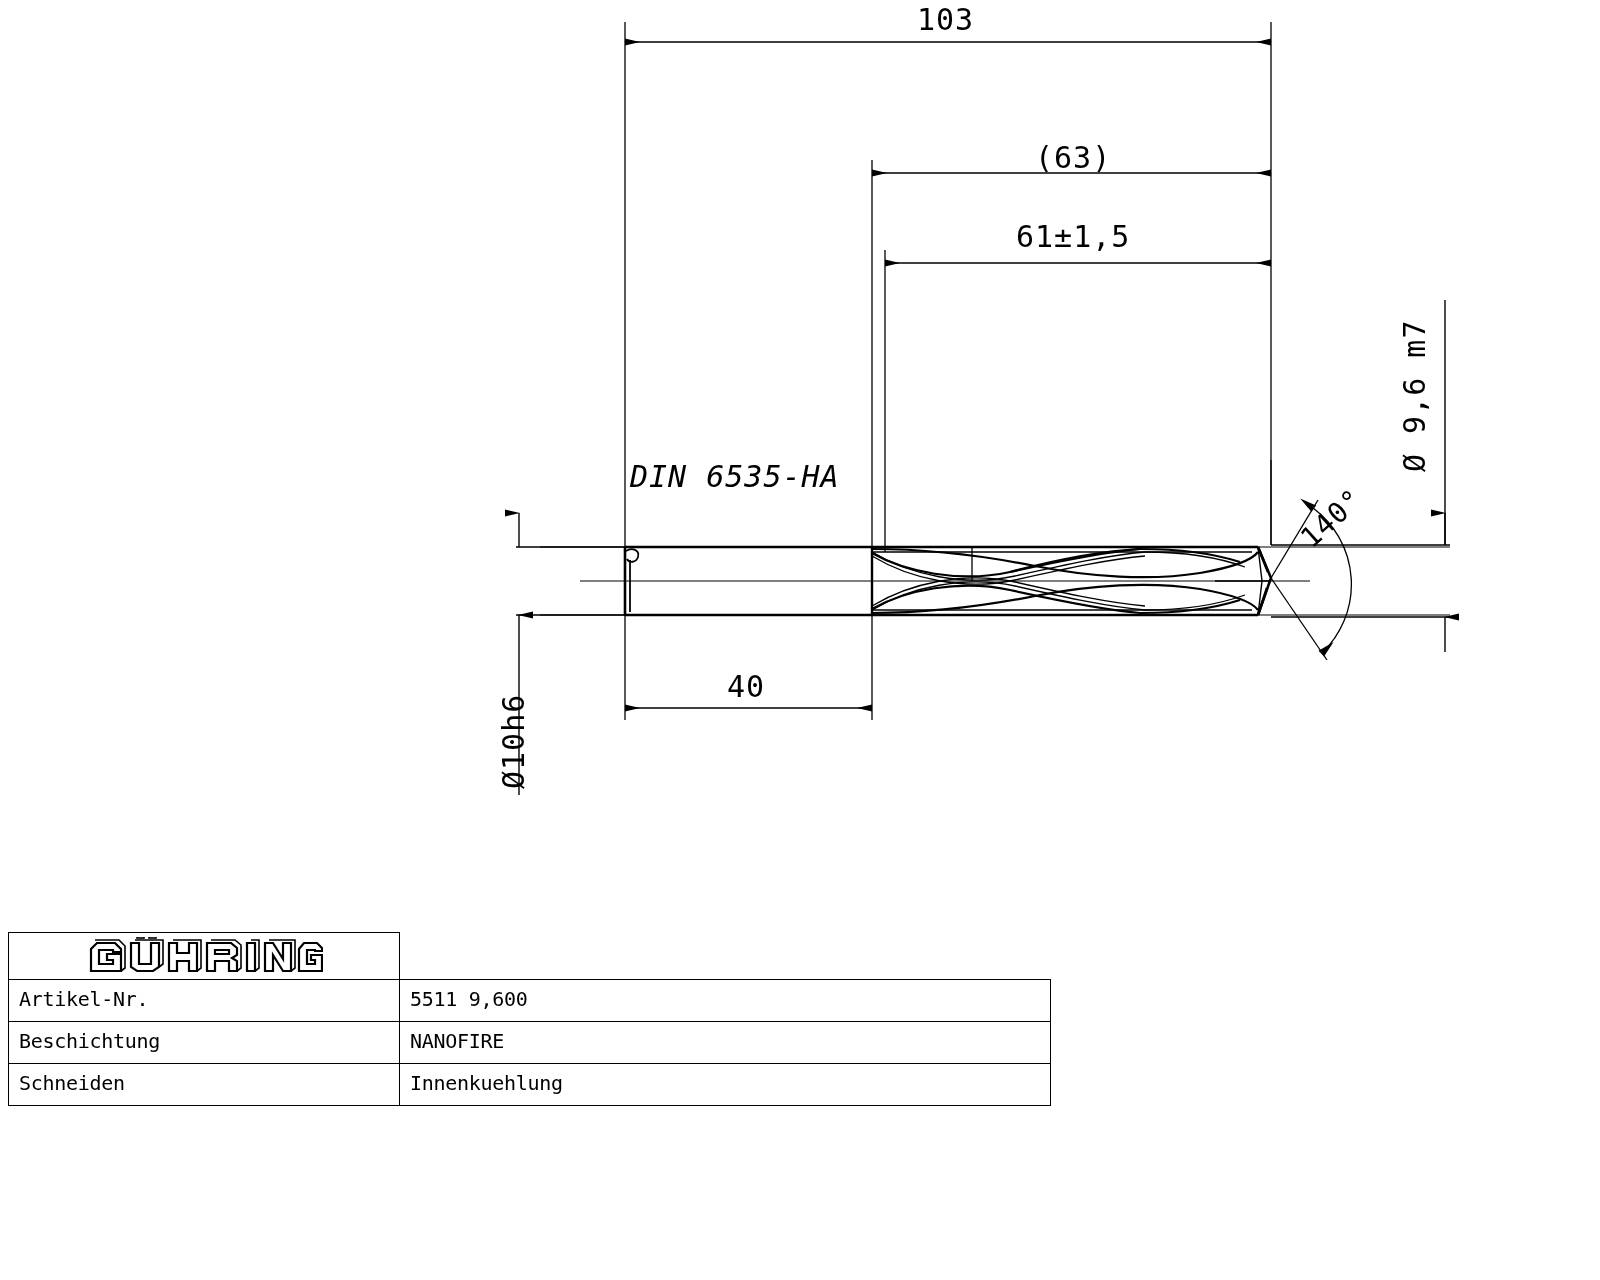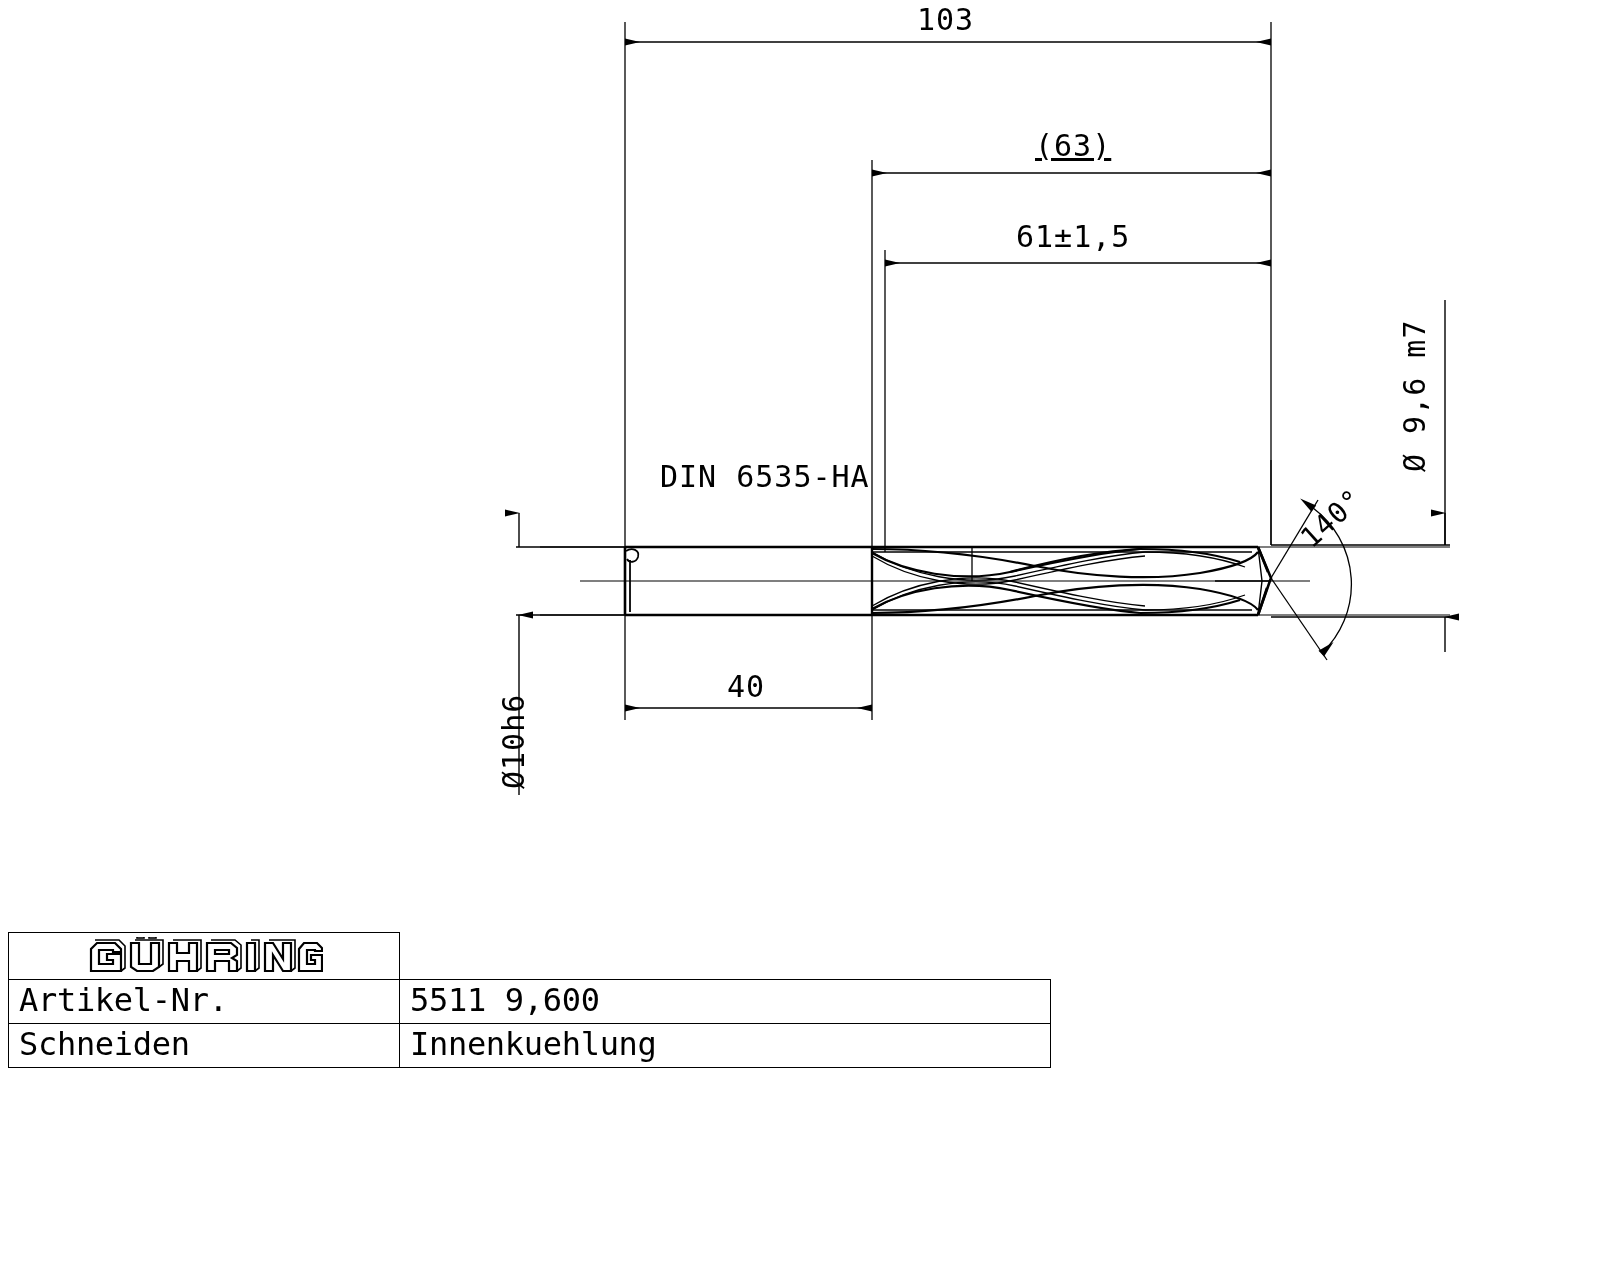--- a/index.html
+++ b/index.html
@@ -13,21 +13,21 @@
   }
   #stage{position:absolute;left:0;top:0;width:1508px;height:1280px;}
   svg.draw{position:absolute;left:0;top:0;width:1600px;height:1280px;}
 
   
   .spec-table{
     position:absolute;
     left:8px; top:932px;
     border-collapse:collapse;
     font-family:"DejaVu Sans Mono","Liberation Mono",monospace;
-    font-size:32px;
+    font-size:20px;
     line-height:1;
   }
   .spec-table td{
     border:1.6px solid #000;
     padding:4px 10px 7px 10px;
     height:30px;
     vertical-align:middle;
     white-space:nowrap;
     letter-spacing:-0.3px;
   }
@@ -204,25 +204,25 @@
 
       <g stroke-width="1.2">
         <line x1="1271" y1="460" x2="1271" y2="545"></line>
       </g>
 
     </g>
   </svg>
 
   <div class="dimtext" style="left:917px; top:2px;">103</div>
 
-  <div class="dimtext" style="left:1035px; top:128px;text-decoration:underline;">(63)</div>
+  <div class="dimtext" style="left:1035px; top:140px;">(63)</div>
 
   <div class="dimtext" style="left:1016px; top:219px;">61±1,5</div>
 
-  <div class="dimtext" style="left:660px; top:459px;">DIN 6535-HA</div>
+  <div class="dimtext" style="left:630px; top:459px;font-style:italic;">DIN 6535-HA</div>
 
   <div class="dimtext" style="left:727px; top:669px;">40</div>
 
   <div class="dimtext small rot-140" style="left:1294px; top:530px;">140°</div>
 
   <div class="dimtext rot-ccw" style="left:1397px; top:472px;">Ø 9,6 m7</div>
 
   <div class="dimtext rot-ccw" style="left:496px; top:789px;">Ø10h6</div>
 
   <table class="spec-table">
@@ -260,19 +260,23 @@
         </td>
         <td class="val blank"></td>
       </tr>
     </tbody>
     <tbody id="spec-rows">
         <tr>
           <td class="lbl">Artikel-Nr.</td>
           <td class="val">5511 9,600</td>
         </tr>
         <tr>
+          <td class="lbl">Beschichtung</td>
+          <td class="val">NANOFIRE</td>
+        </tr>
+        <tr>
           <td class="lbl">Schneiden</td>
           <td class="val">Innenkuehlung</td>
         </tr>
       </tbody>
   </table>
 
 </div>
 
 </body></html>

